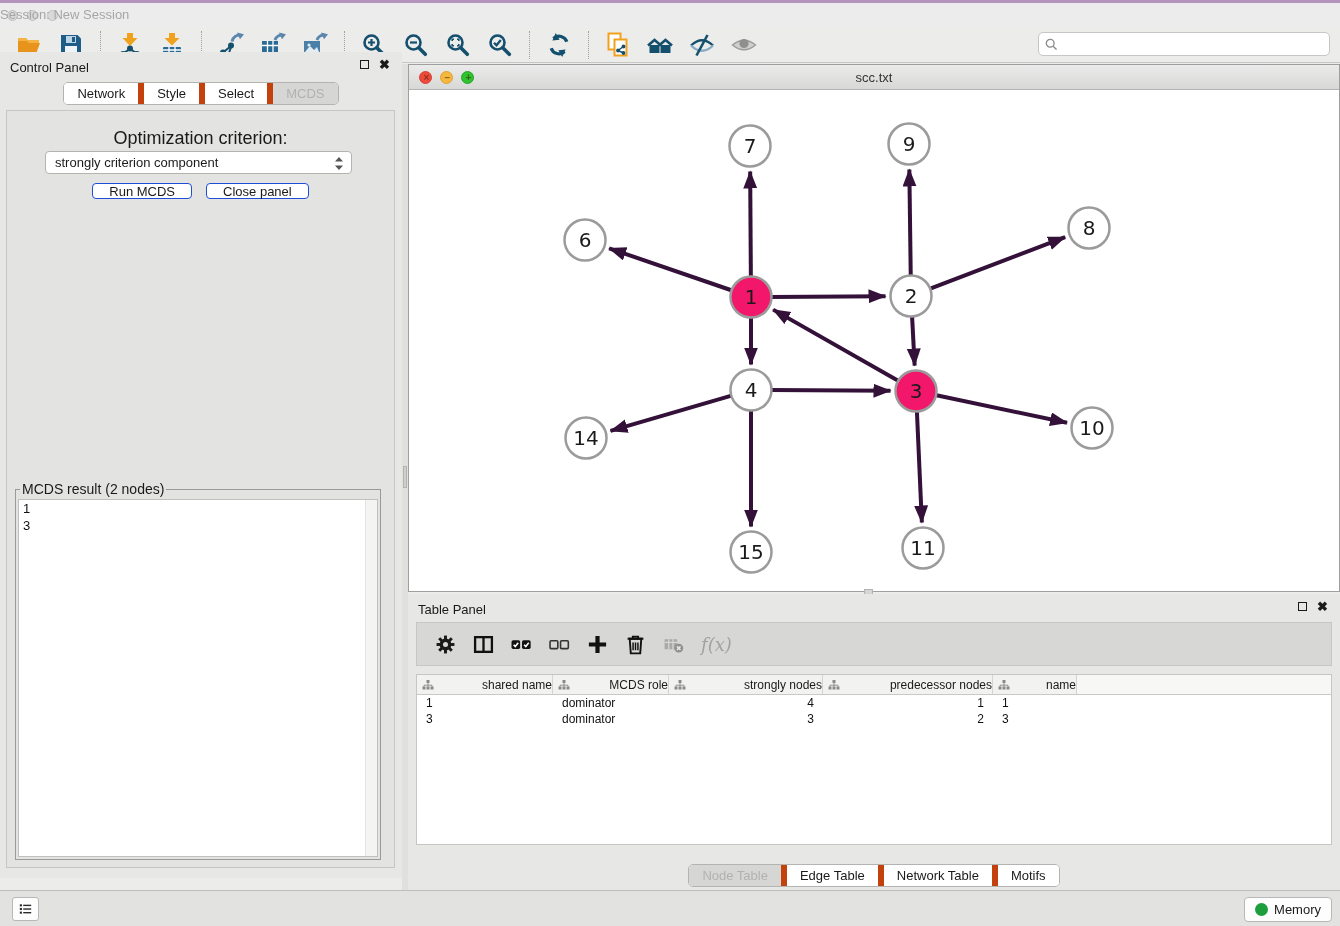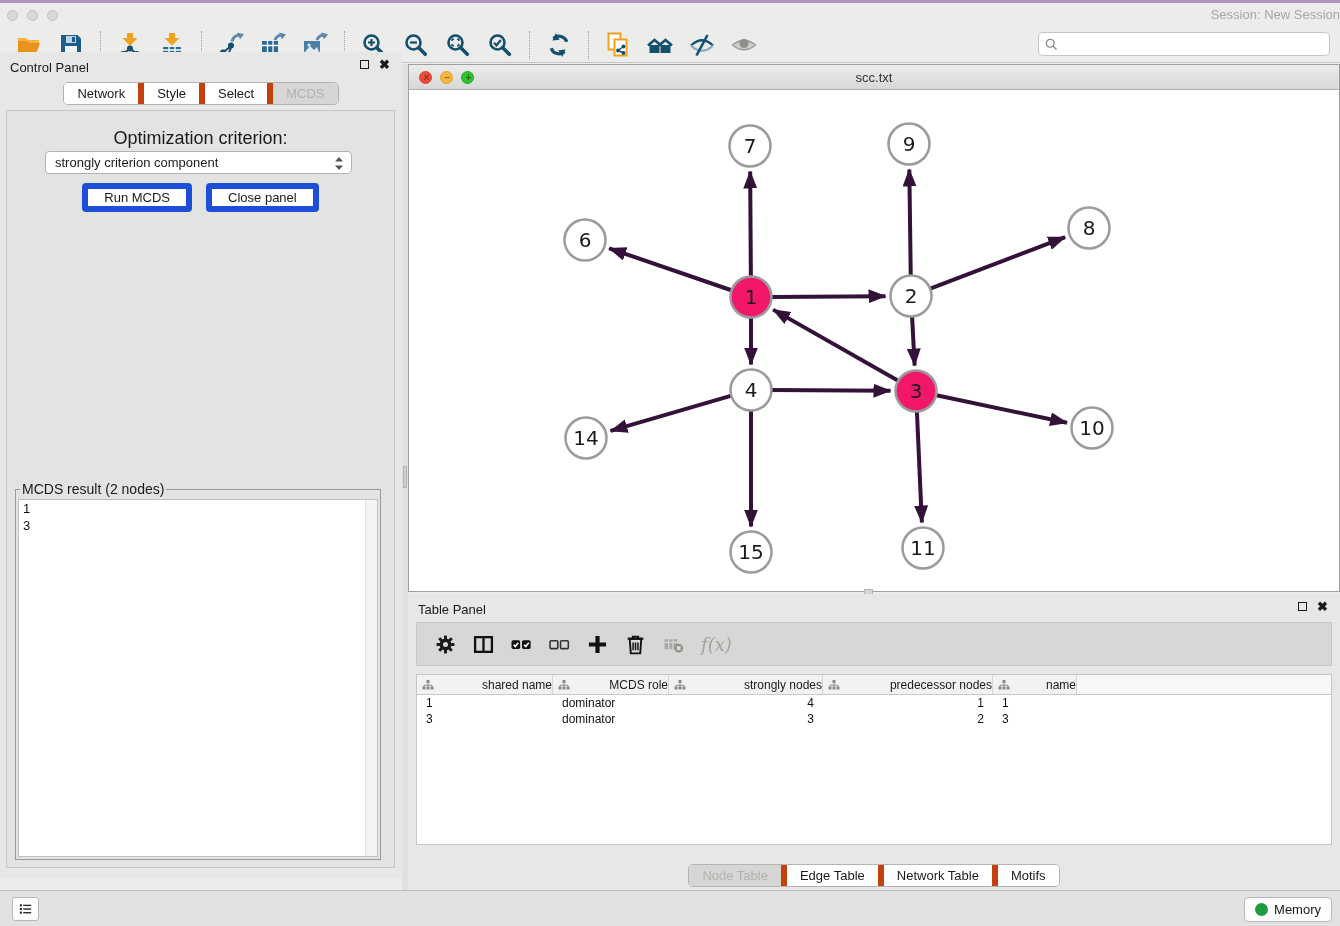--- a/index.html
+++ b/index.html
@@ -8,21 +8,21 @@
     position:relative;width:1340px;height:926px;overflow:hidden;
     font-family:"Liberation Sans",sans-serif;background:#ececea;
     -webkit-font-smoothing:antialiased;
   }
   
   .menustrip{position:absolute;left:0;top:0;width:100%;height:3px;background:#b493bc;}
   .titlebar{position:absolute;left:0;top:3px;width:100%;height:24px;background:#ececec;}
   .tl-group{position:absolute;left:7px;top:7px;display:flex;gap:9px;}
   .tl{width:11px;height:11px;border-radius:50%;background:#d9d9d9;border:1px solid #c2c2c2;}
   .titlebar .title{
-    position:absolute;left:0;right:0;top:4px;text-align:right;
+    position:absolute;left:0;right:0;top:4px;text-align:left;
     font-size:13px;color:#a6a6a6;
   }
   
   .toolbar{
     position:absolute;left:0;top:27px;width:100%;height:36px;
     background:#ececea;border-bottom:1px solid #c6c6c4;
     display:flex;align-items:center;padding-left:8px;
   }
   .tb-btn{width:36px;height:30px;display:flex;align-items:center;justify-content:center;
     background:transparent;border:none;padding:0;margin:0 3px;cursor:default;}
@@ -55,21 +55,21 @@
   }
   .opt-label{position:absolute;left:0;right:0;top:17px;text-align:center;font-size:18px;color:#1a1a1a;}
   .opt-select{
     position:absolute;left:38px;right:42px;top:40px;height:23px;background:#fff;
     border:1px solid #b3b3b1;border-radius:4px;display:flex;align-items:center;
     font-size:13px;color:#1a1a1a;padding-left:9px;
   }
   .opt-select .stepper{position:absolute;right:6px;top:3px;}
   .btn-row{position:absolute;left:0;right:0;top:72px;display:flex;justify-content:center;gap:14px;}
   .btn{
-    background:#fff;border:6px solid #1d4ed8;border-radius:4px;height:29px;
+    background:#fff;border:1px solid #1d4ed8;border-radius:4px;height:16px;
     font-size:13px;color:#1a1a1a;padding:0 16px;font-family:"Liberation Sans",sans-serif;cursor:default;
   }
   fieldset.result-box{
     position:absolute;left:8px;right:13px;top:370px;bottom:7px;
     border:1px solid #9a9a98;margin:0;padding:2px;background:#e3e3e1;
   }
   fieldset.result-box legend{font-size:14px;color:#1a1a1a;padding:0 2px;margin-left:2px;}
   .result-inner{position:relative;width:100%;height:100%;background:#fff;border:1px solid #c0c0be;overflow:hidden;}
   .result-line{font-size:13px;color:#111;line-height:17px;padding-left:4px;}
   .result-scroll{position:absolute;right:0;top:0;bottom:0;width:12px;background:#f4f4f3;border-left:1px solid #e4e4e2;}

